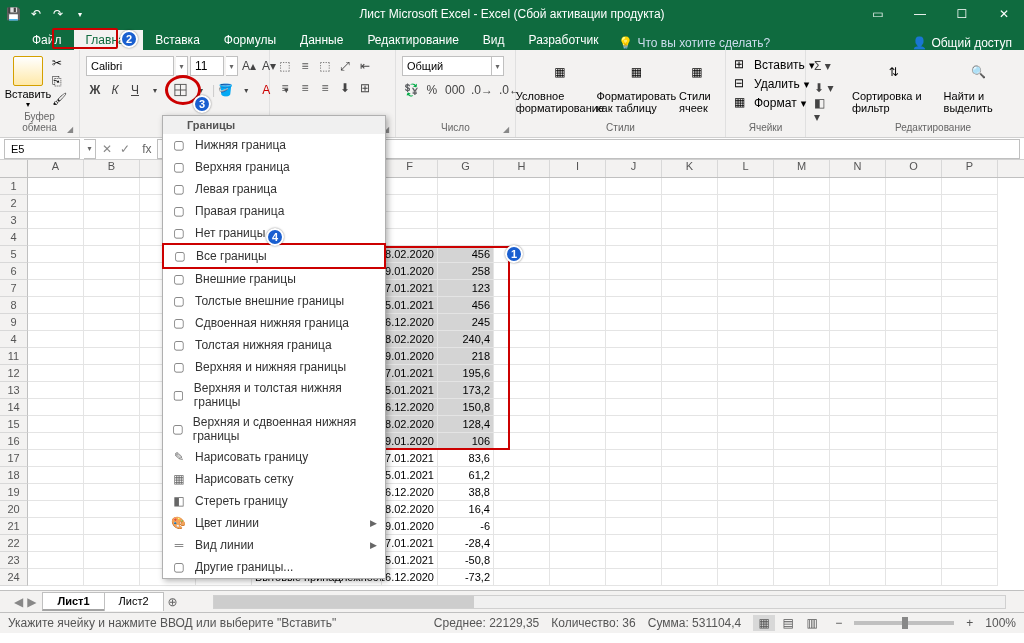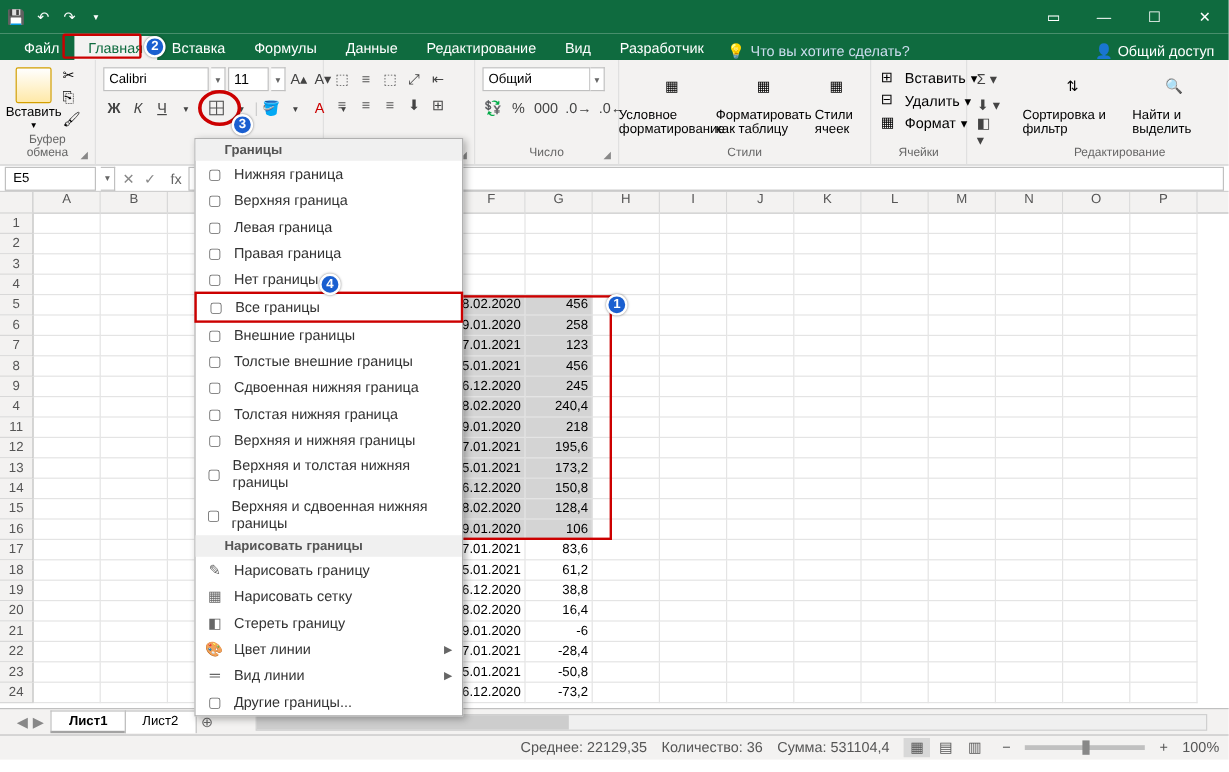--- a/index.html
+++ b/index.html
@@ -3,21 +3,21 @@
 <meta charset="utf-8">
 <style>
 *{margin:0;padding:0;box-sizing:border-box;font-family:"Segoe UI",Tahoma,sans-serif;font-size:12px;user-select:none}
 body{width:1024px;height:643px;overflow:hidden;background:#fff;position:relative}
 .titlebar{height:28px;background:#0f6b3f;display:flex;align-items:center;color:#fff;padding:0 6px;position:relative}
 .qat{display:flex;align-items:center;gap:6px}
 .qat-icon{width:16px;height:16px;display:flex;align-items:center;justify-content:center;color:#fff}
 .title-center{position:absolute;left:50%;transform:translateX(-50%);font-size:12px}
 .win-controls{margin-left:auto;display:flex;gap:14px}
 .win-btn{width:28px;height:20px;display:flex;align-items:center;justify-content:center;color:#fff}
-.tabs{height:22px;background:#0f6b3f;display:flex;align-items:flex-end;padding-left:8px;position:relative}
+.tabs{height:22px;background:#0f6b3f;display:flex;align-items:flex-end;padding-left:20px;position:relative}
 .tab{padding:3px 12px;color:#fff;font-size:12px;cursor:pointer}
 .tab.active{background:#f3f2f1;color:#0f6b3f}
 .tab-highlight{position:absolute;border:2px solid #c00;top:0;height:21px;border-radius:2px}
 .share{margin-left:auto;padding:0 12px;color:#fff;display:flex;align-items:center;gap:4px}
 .tell{color:#cde;display:flex;align-items:center;gap:4px;margin-left:8px}
 .ribbon{height:88px;background:#f3f2f1;border-bottom:1px solid #d0d0d0;display:flex;position:relative}
 .rgroup{border-right:1px solid #e0e0e0;padding:2px 6px;display:flex;flex-direction:column;position:relative}
 .rgroup-label{font-size:10px;color:#666;text-align:center;margin-top:auto;padding-bottom:2px}
 .rgroup-body{flex:1;display:flex;align-items:flex-start}
 .paste-big{display:flex;flex-direction:column;align-items:center;width:44px;padding-top:4px}
@@ -88,20 +88,21 @@
 </head>
 <body>
 
 <div class="titlebar">
   <div class="qat">
     <span class="qat-icon">💾</span>
     <span class="qat-icon">↶</span>
     <span class="qat-icon">↷</span>
     <span class="qat-icon" style="font-size:8px">▾</span>
   </div>
+  <div class="title-center">Лист Microsoft Excel - Excel (Сбой активации продукта)</div>
   <div class="win-controls">
     <span class="win-btn">▭</span>
     <span class="win-btn">—</span>
     <span class="win-btn">☐</span>
     <span class="win-btn">✕</span>
   </div>
 </div>
 
 <div class="tabs">
   <div class="tab">Файл</div>
@@ -807,21 +808,20 @@
       </div>
       <div class="dd-item">
         <span class="dd-icon">▢</span>
         <span>Верхняя и толстая нижняя границы</span>
       </div>
       <div class="dd-item">
         <span class="dd-icon">▢</span>
         <span>Верхняя и сдвоенная нижняя границы</span>
       </div>
     </div>
-  <div class="dd-header">Нарисовать границы</div>
   <div id="dd-draw">
       <div class="dd-item">
         <span class="dd-icon">✎</span>
         <span>Нарисовать границу</span>
       </div>
       <div class="dd-item">
         <span class="dd-icon">▦</span>
         <span>Нарисовать сетку</span>
       </div>
       <div class="dd-item">
@@ -859,20 +859,21 @@
       <div class="sheet-tab active">Лист1</div>
       <div class="sheet-tab">Лист2</div>
     </div>
   <span class="sheet-add">⊕</span>
   <div class="hscroll">
       <div class="hscroll-thumb"></div>
     </div>
 </div>
 
 <div class="statusbar">
+  <span>Укажите ячейку и нажмите ВВОД или выберите "Вставить"</span>
   <div class="status-right">
     <span>Среднее: 22129,35</span>
     <span>Количество: 36</span>
     <span>Сумма: 531104,4</span>
     <div class="view-btns">
       <span class="view-btn active">▦</span>
       <span class="view-btn">▤</span>
       <span class="view-btn">▥</span>
     </div>
     <span>−</span>

